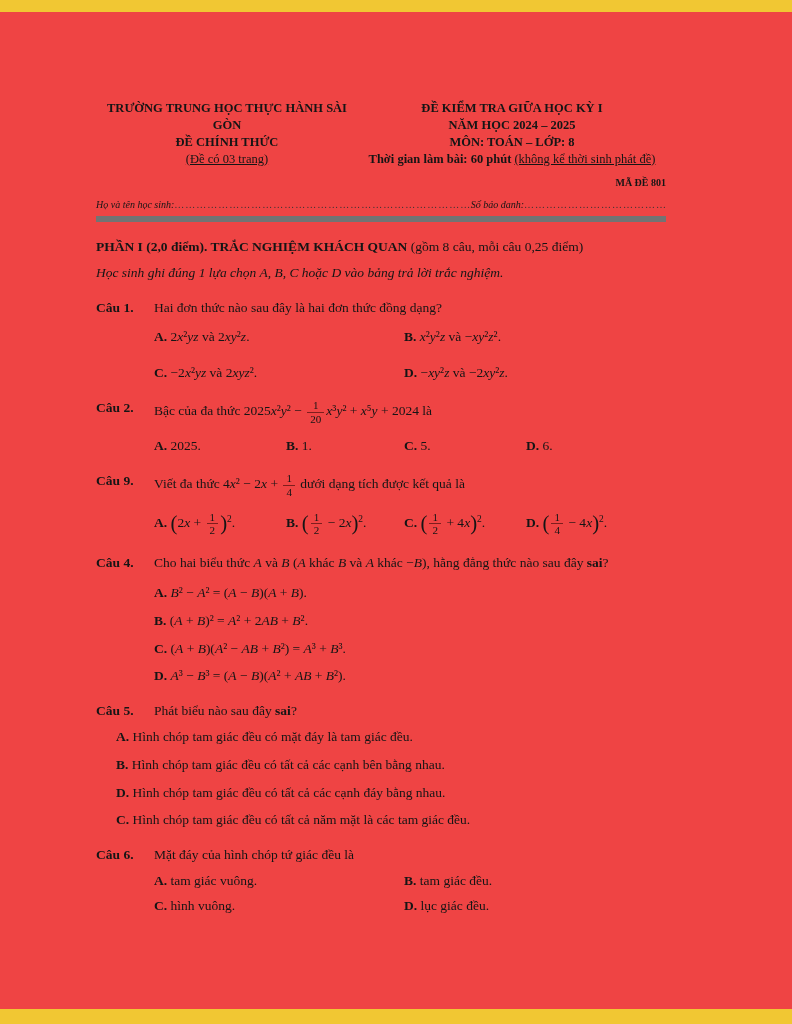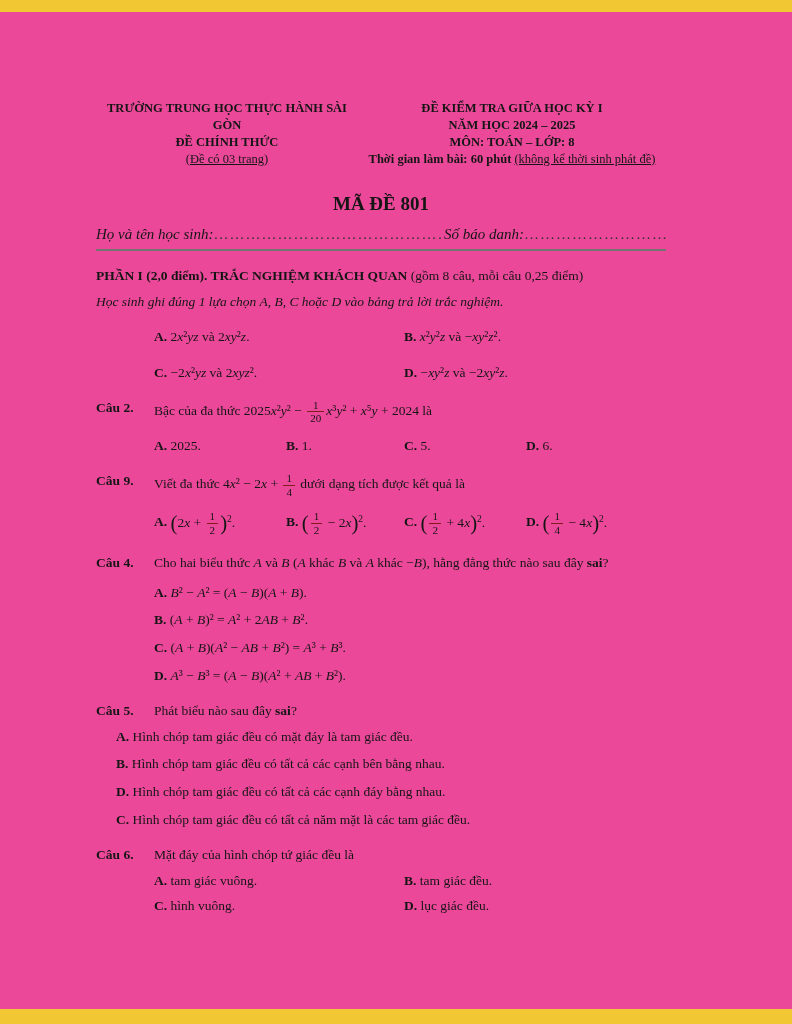--- a/index.html
+++ b/index.html
@@ -2,42 +2,42 @@
 <html style="--yellow: #f1c733;"><head>
 <meta charset="utf-8">
 <style>
   * { margin:0; padding:0; box-sizing:border-box; }
   html,body { width:792px; height:1024px; }
   body {
     font-family:"Liberation Serif", serif;
     color:#151515;
     background:#ffffff;
   }
-  .canvas { position:relative; width:792px; height:1024px; background:#ec4899; overflow:hidden; }
+  .canvas { position:relative; width:792px; height:1024px; background:#ef4444; overflow:hidden; }
   .bar { position:absolute; left:0; width:100%; background:var(--yellow,#f1c733); }
   .bar.top { top:0; height:12px; }
   .bar.bottom { bottom:0; height:15px; }
 
   .content { position:absolute; left:96px; top:100px; width:570px; font-size:13.5px; line-height:1.32; }
 
   
   .hdr { display:flex; font-size:12.5px; line-height:1.35; }
   .hdr-left  { width:262px; text-align:center; }
   .hdr-right { width:308px; text-align:center; }
   .b { font-weight:bold; }
   .i { }
   .u { text-decoration:underline; }
 
-  .exam-code { text-align:center; font-weight:bold; font-size:19px; margin-top:23px; }
+  .exam-code { text-align:right; font-weight:bold; font-size:10px; margin-top:8px; }
 
   .student-row {
     display:flex; align-items:flex-start; white-space:nowrap;
     margin-top:9px; padding-bottom:5px;
-    border-bottom:2px solid #737373;
-    font-size:15px;
+    border-bottom:6px solid #737373;
+    font-size:10px;
   }
   .student-row .lbl { font-style:italic; flex:0 0 auto; }
   .dots-flex { flex:1 1 auto; overflow:hidden; letter-spacing:1px; color:#333; }
   .dots-fixed { flex:0 0 142px; overflow:hidden; letter-spacing:1px; color:#333; }
 
   .part-heading { margin-top:16px; font-size:13.5px; }
   .instruction { margin-top:8px; font-style:italic; }
 
   
   .q { margin-top:17px; }
@@ -94,20 +94,24 @@
       <span class="dots-fixed">………………………………………</span>
     </div>
 
     <div class="part-heading">
       <span class="b">PHẦN I (2,0 điểm). TRẮC NGHIỆM KHÁCH QUAN</span>
       <span class="i">(gồm 8 câu, mỗi câu 0,25 điểm)</span>
     </div>
     <div class="instruction">Học sinh ghi đúng 1 lựa chọn A, B, C hoặc D vào bảng trả lời trắc nghiệm.</div>
 
     <div class="q">
+      <div class="q-row">
+        <span class="q-label">Câu 1.</span>
+        <span class="q-stem">Hai đơn thức nào sau đây là hai đơn thức đồng dạng?</span>
+      </div>
       <div class="opts cols2">
         <span class="opt"><b class="opt-k">A.</b> <span class="opt-t">2<i>x</i>²<i>yz</i> và 2<i>xy</i>²<i>z</i>.</span></span>
         <span class="opt"><b class="opt-k">B.</b> <span class="opt-t"><i>x</i>²<i>y</i>²<i>z</i> và −<i>xy</i>²<i>z</i>².</span></span>
         <span class="opt"><b class="opt-k">C.</b> <span class="opt-t">−2<i>x</i>²<i>yz</i> và 2<i>xyz</i>².</span></span>
         <span class="opt"><b class="opt-k">D.</b> <span class="opt-t">−<i>xy</i>²<i>z</i> và −2<i>xy</i>²<i>z</i>.</span></span>
       </div>
     </div>
 
     <div class="q">
       <div class="q-row">

